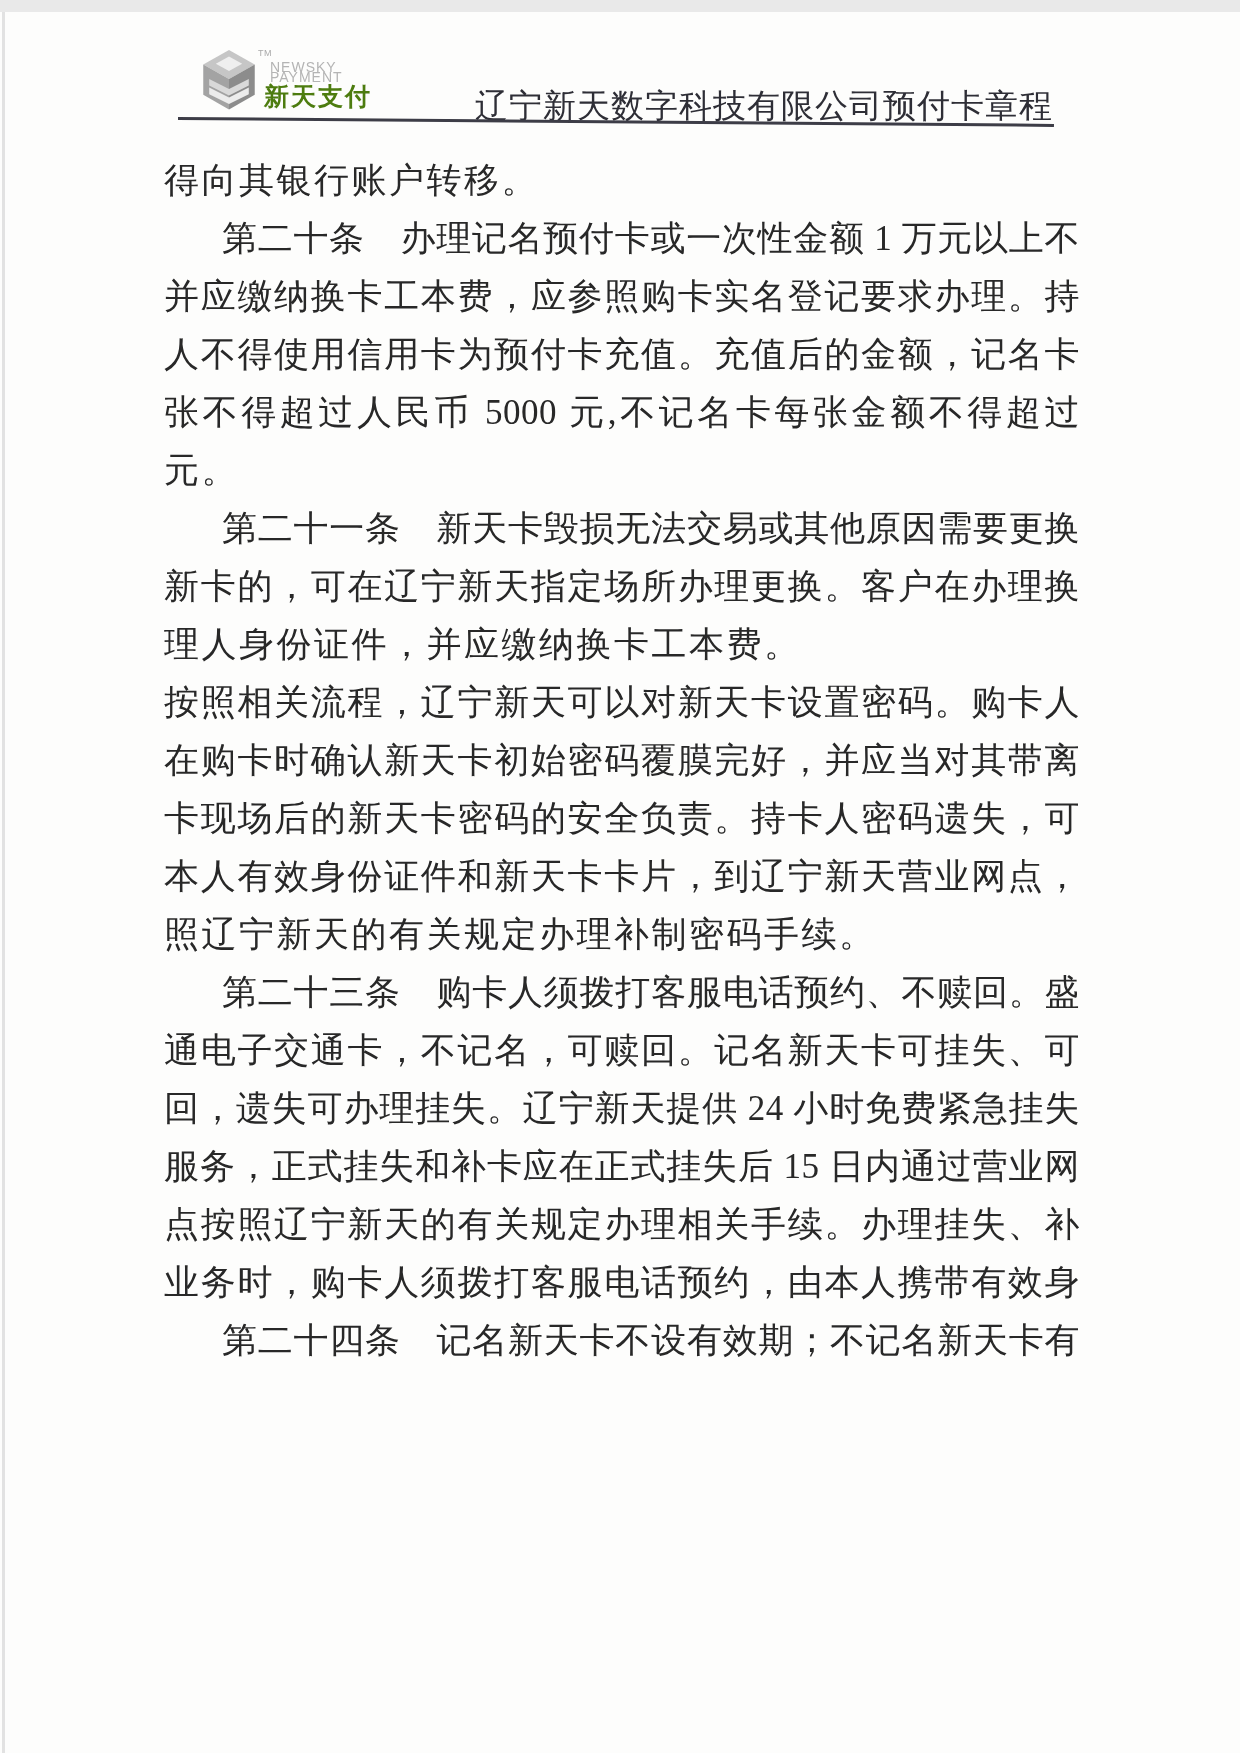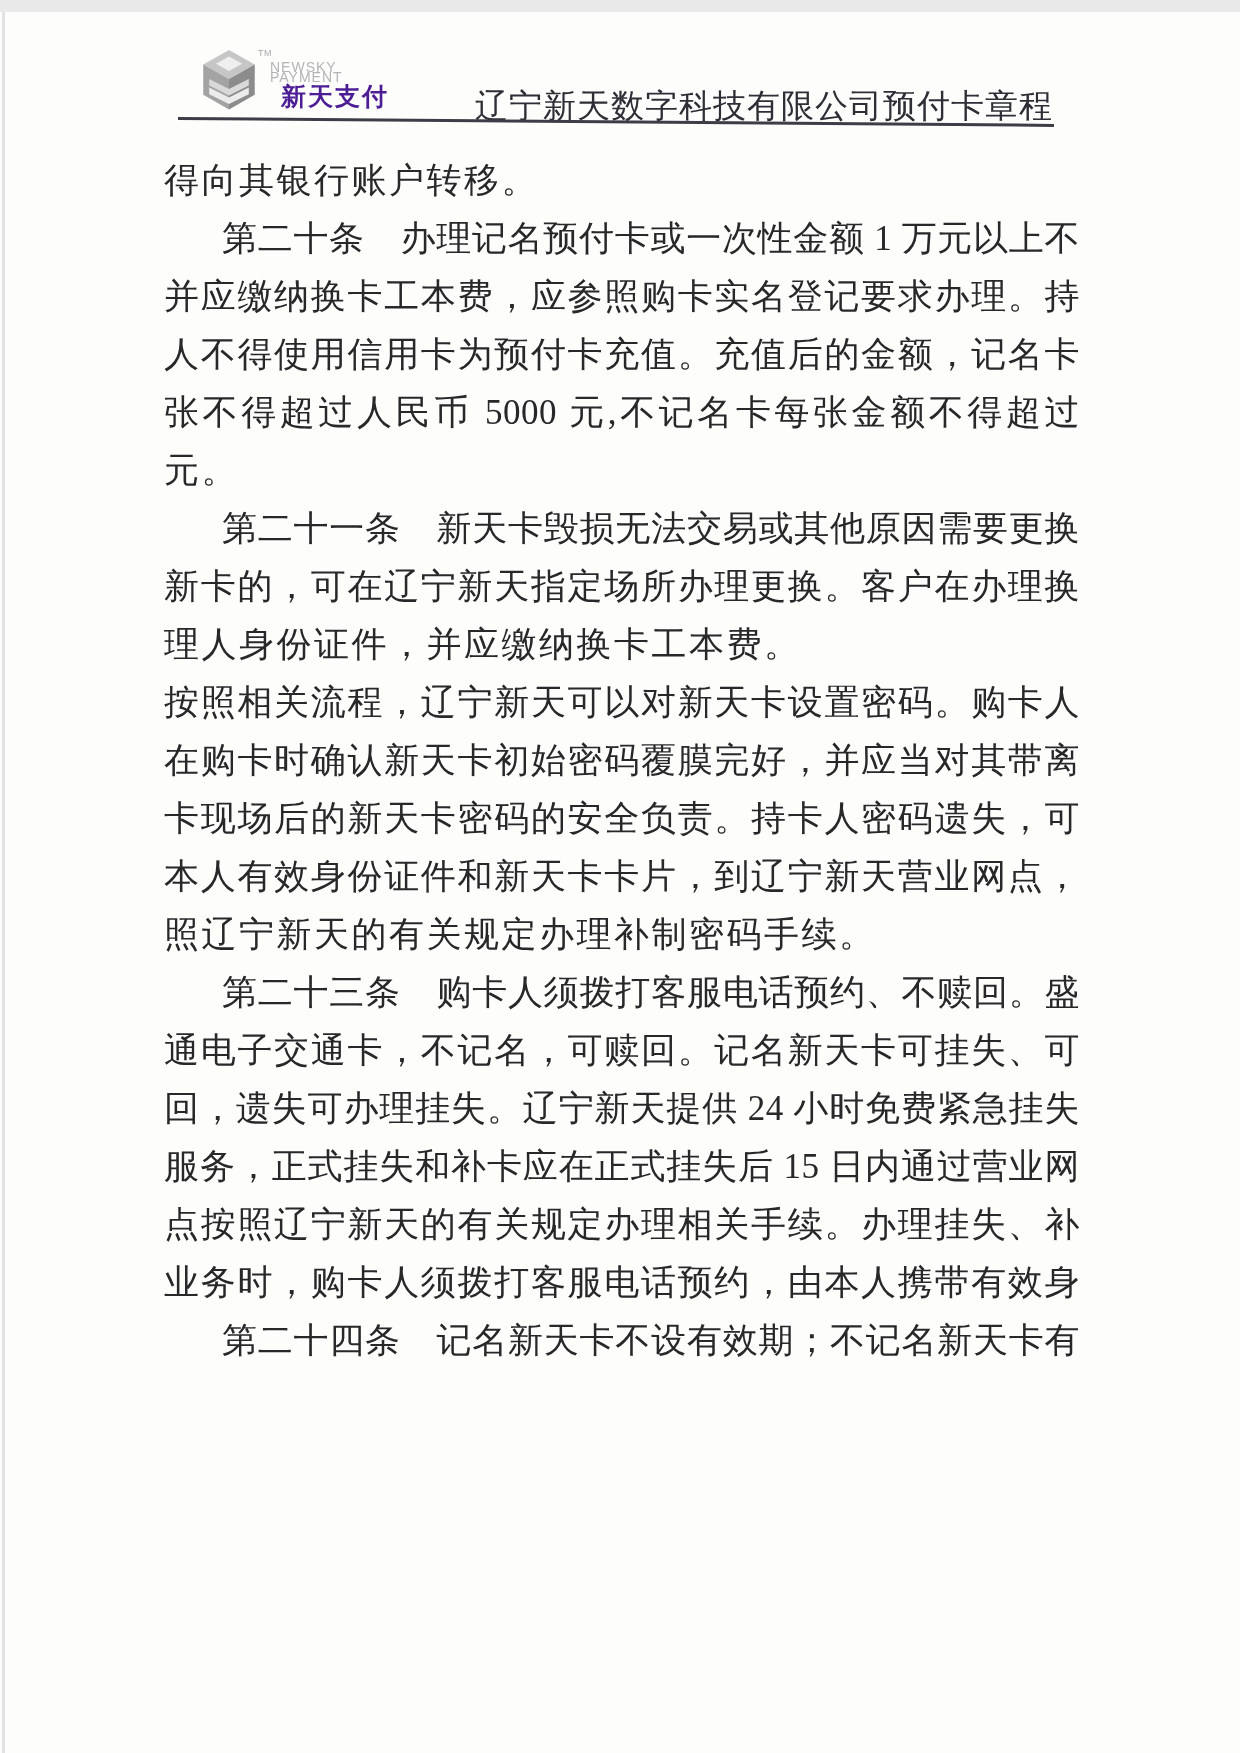--- a/index.html
+++ b/index.html
@@ -23,23 +23,23 @@
     position:absolute;left:62px;top:0;
     font-family:"Liberation Sans","DejaVu Sans",sans-serif;
     font-size:9px;color:#a9a9a9;letter-spacing:0.5px;
   }
   .logo-en{
     position:absolute;left:74px;top:14px;
     font-family:"Liberation Sans","DejaVu Sans",sans-serif;
     font-size:14px;line-height:10px;color:#b4b4b4;letter-spacing:1px;
   }
   .logo-cn{
-    position:absolute;left:85px;top:32px;
+    position:absolute;left:68px;top:32px;
     font-family:"Liberation Sans","DejaVu Sans",sans-serif;
-    font-size:25px;color:#4c1d95;letter-spacing:2px;font-weight:bold;
+    font-size:25px;color:#4d7c0f;letter-spacing:2px;font-weight:bold;
   }
   .header-title{
     position:absolute;left:163px;top:72px;width:890px;
     text-align:right;
     font-size:33px;color:#2e2e36;letter-spacing:1px;
     white-space:nowrap;
   }
   .header-rule{
     position:absolute;left:178px;top:105px;width:876px;height:3px;
     background:#3d3d47;

